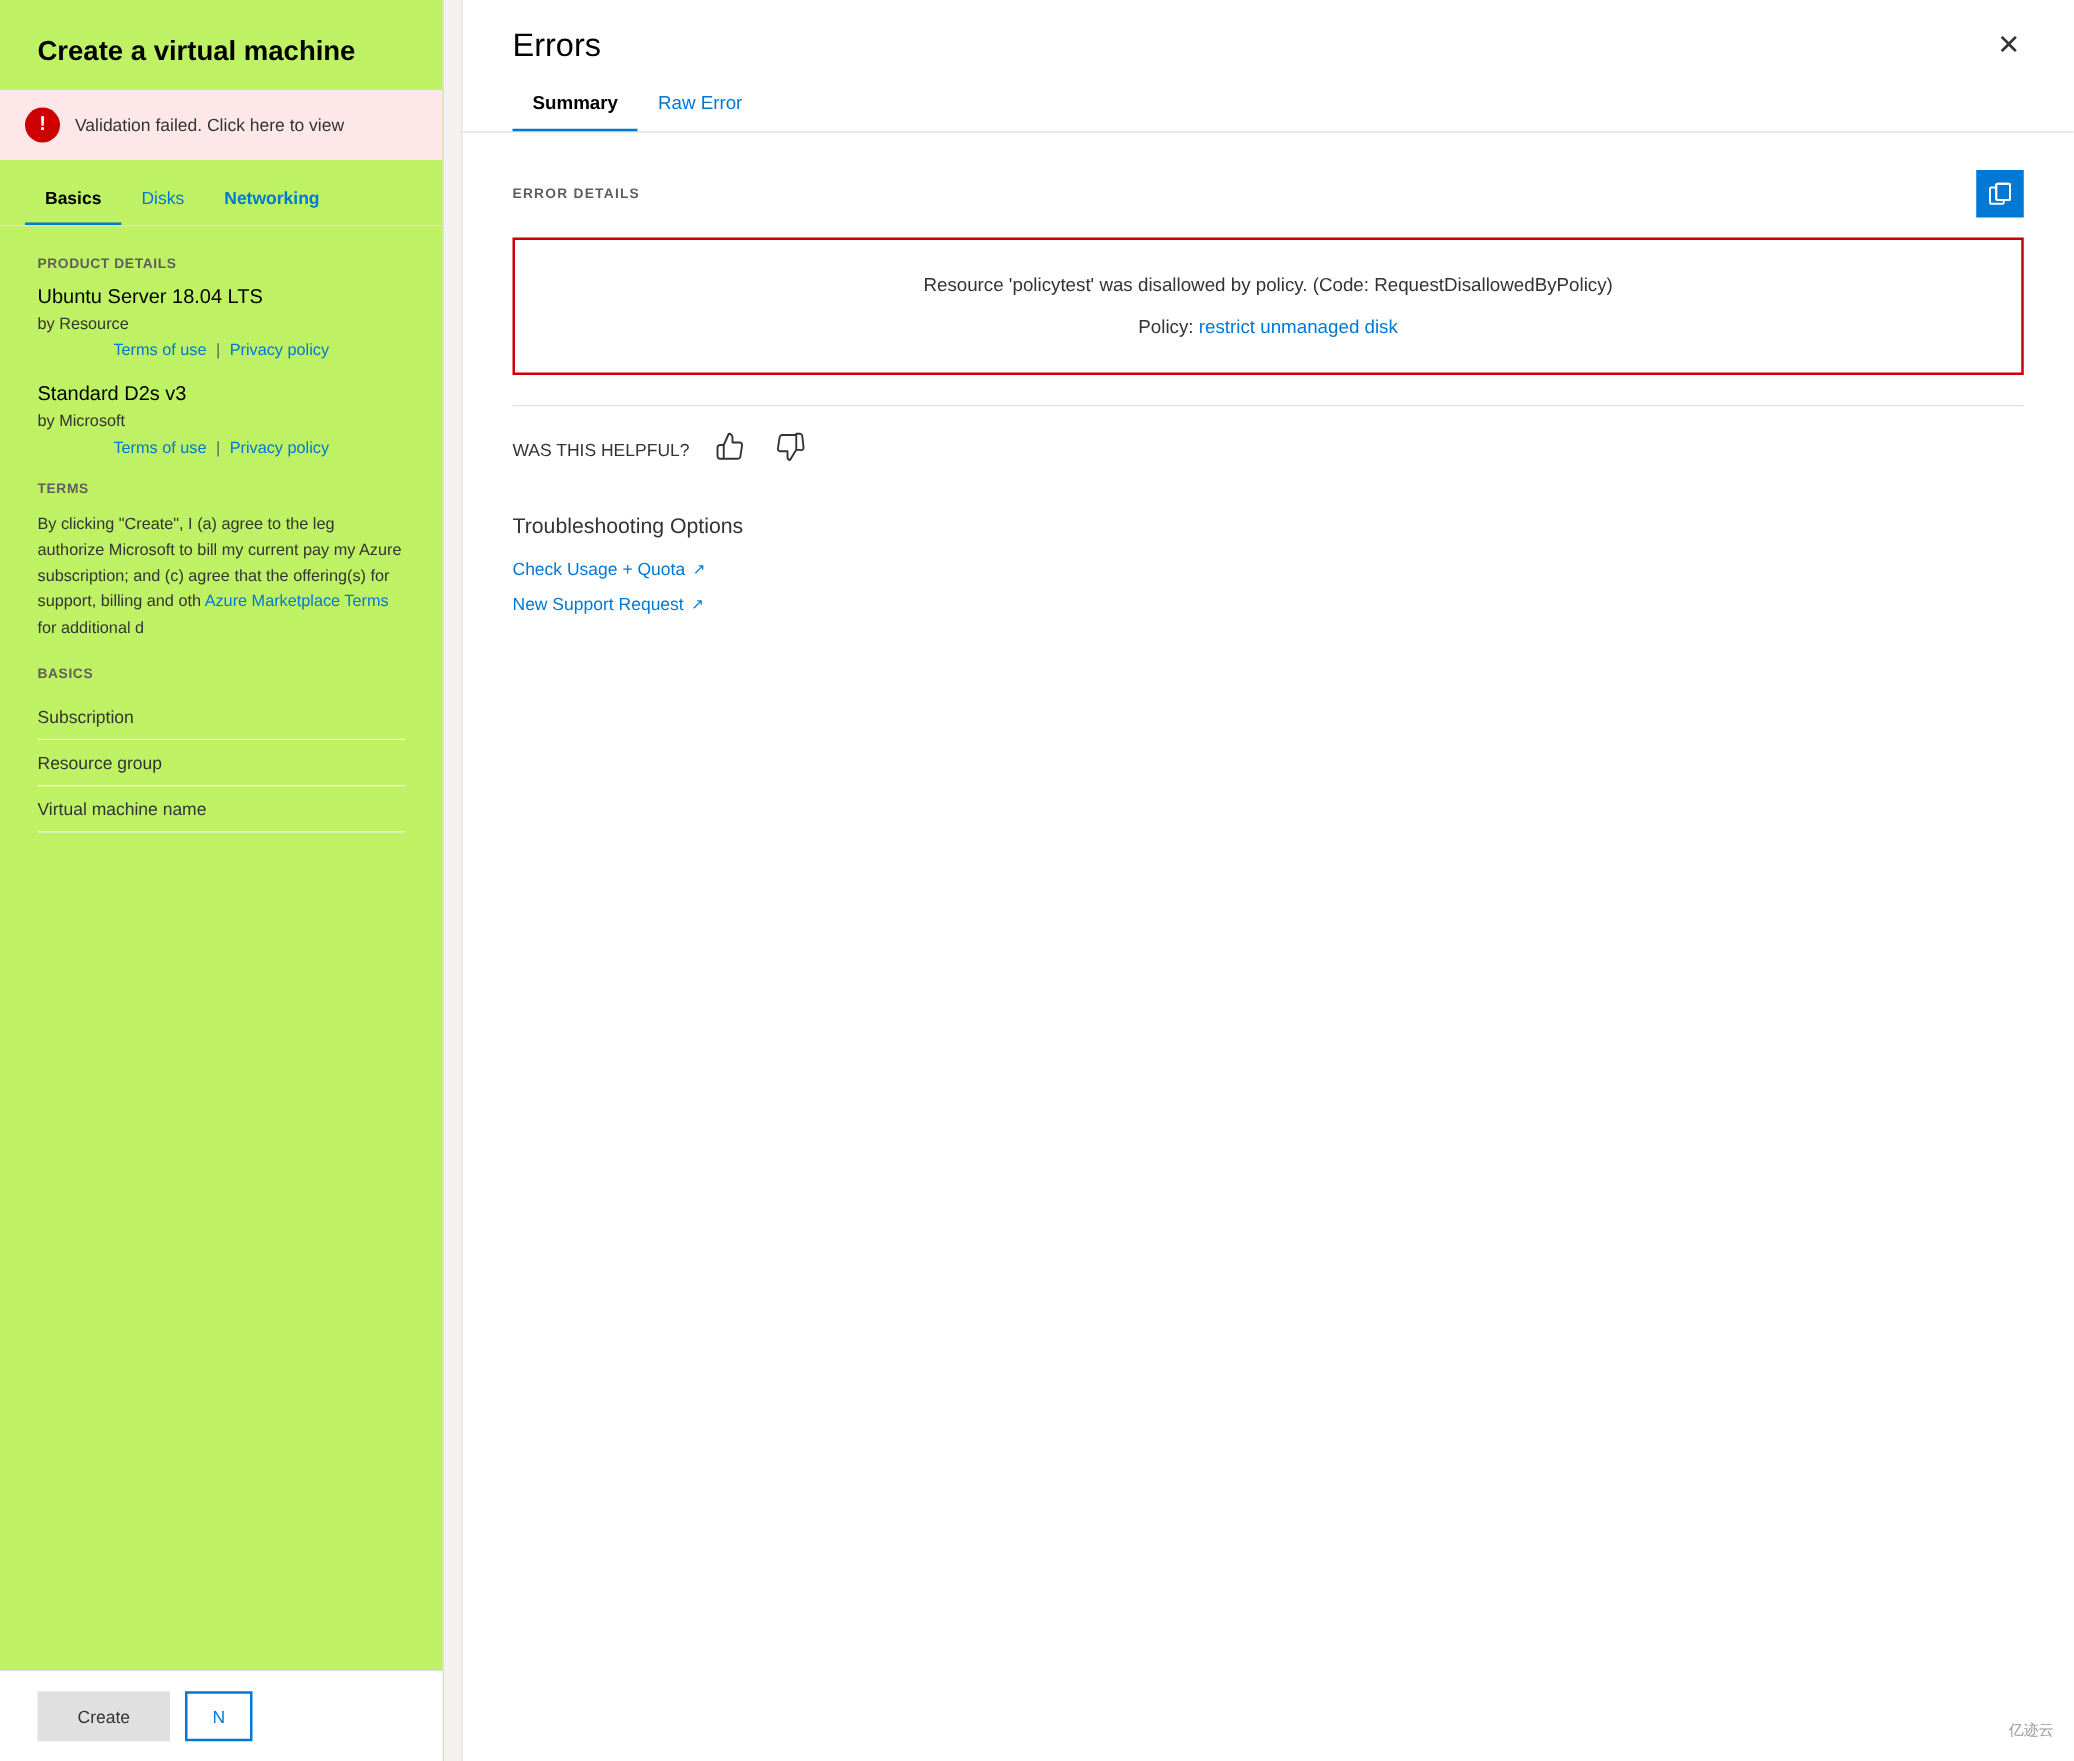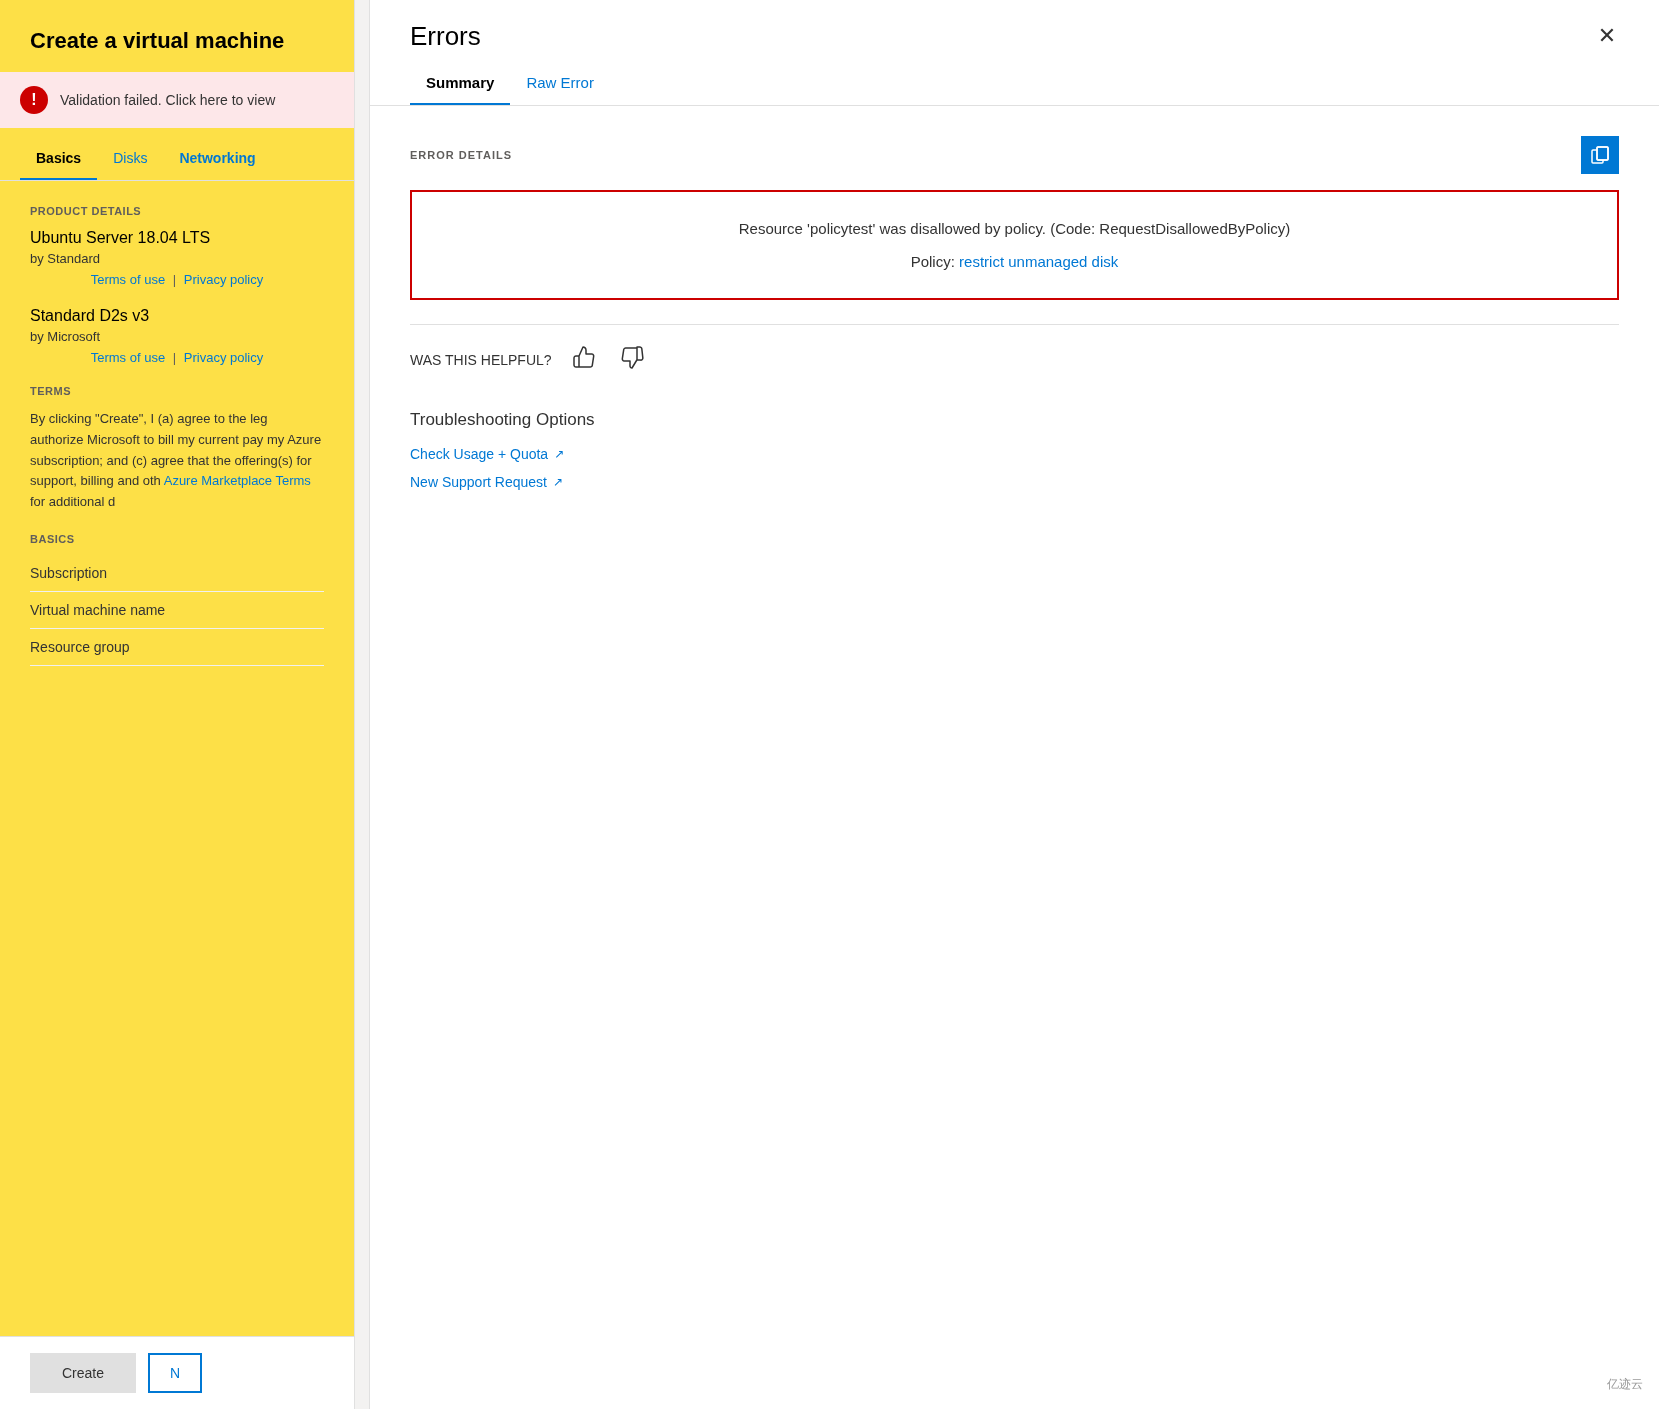--- a/index.html
+++ b/index.html
@@ -12,21 +12,21 @@
       overflow: hidden;
     }
 
     
     .left-panel {
       position: absolute;
       left: 0;
       top: 0;
       width: 355px;
       height: 1409px;
-      background: #fde047;
+      background: #bef264;
       border-right: 1px solid #e0e0e0;
       overflow: hidden;
     }
 
     .left-panel-title {
       font-size: 22px;
       font-weight: 600;
       color: #000;
       padding: 28px 30px 18px 30px;
     }
@@ -380,21 +380,21 @@
 
   <div class="nav-tabs">
     <a class="nav-tab active">Basics</a>
     <a class="nav-tab">Disks</a>
     <a class="nav-tab" style="color:#0078d4; font-weight:600;">Networking</a>
   </div>
 
   <div class="section-label">PRODUCT DETAILS</div>
 
   <div class="product-name">Ubuntu Server 18.04 LTS</div>
-  <div class="product-by">by Standard</div>
+  <div class="product-by">by Resource</div>
   <div class="product-links">
     <a href="#">Terms of use</a>
     <span> | </span>
     <a href="#">Privacy policy</a>
   </div>
 
   <div class="product-name">Standard D2s v3</div>
   <div class="product-by">by Microsoft</div>
   <div class="product-links">
     <a href="#">Terms of use</a>
@@ -407,22 +407,22 @@
     <div class="terms-text">
       <span>By clicking "Create", I (a) agree to the leg authorize Microsoft to bill my current pay my Azure subscription; and (c) agree that the offering(s) for support, billing and oth</span>
       <a href="#">Azure Marketplace Terms</a>
       <span>for additional d</span>
     </div>
   </div>
 
   <div class="basics-section">
     <div class="section-label" style="padding:0; margin-bottom:10px;">BASICS</div>
     <div class="basics-item">Subscription</div>
+    <div class="basics-item">Resource group</div>
     <div class="basics-item">Virtual machine name</div>
-    <div class="basics-item">Resource group</div>
   </div>
 
   <div class="create-bar">
     <button class="btn-create">Create</button>
     <button class="btn-next">N</button>
   </div>
 </div>
 
 <div class="errors-panel">
   <div class="errors-header">

